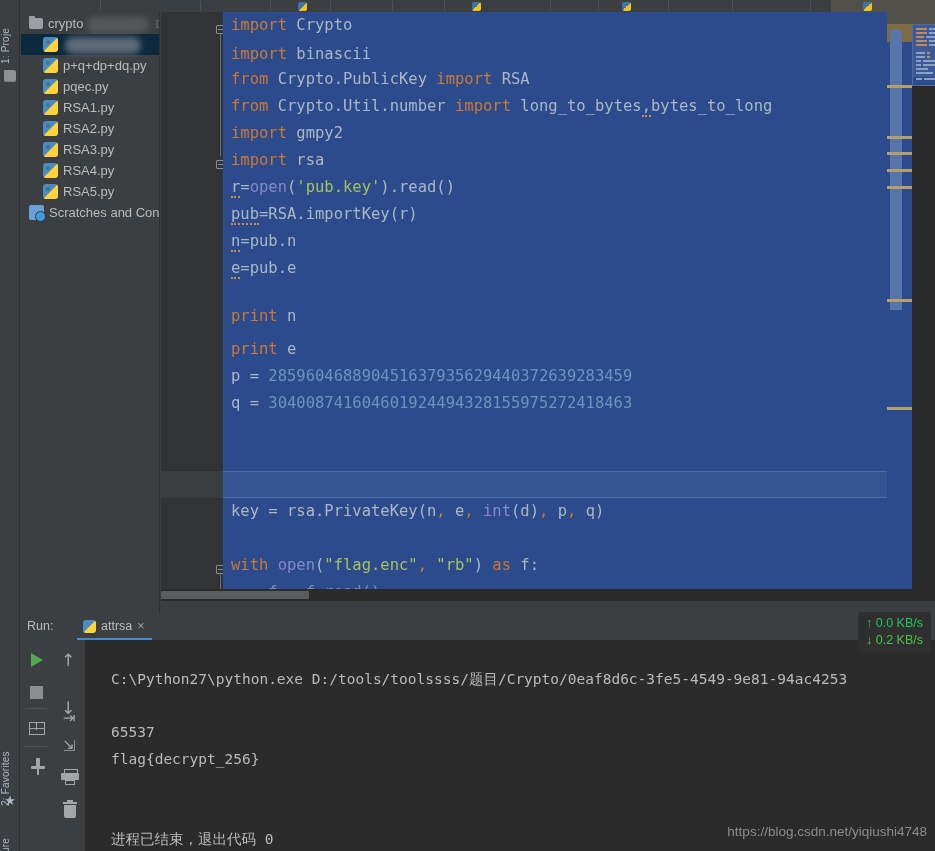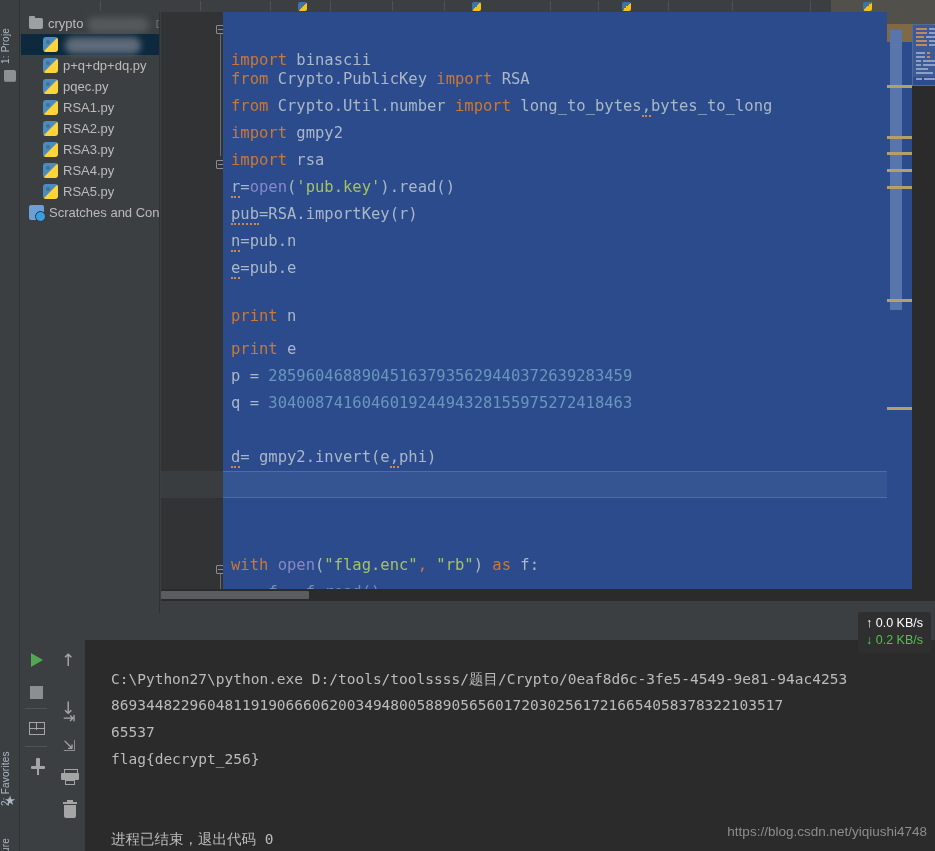--- a/index.html
+++ b/index.html
@@ -352,21 +352,21 @@
 
   
   .netbox {
     position: absolute; top: 612px; right: 4px;
     background: #2f2f2f; border-radius: 3px;
     padding: 3px 8px 4px 8px;
     font-family: "Liberation Sans", sans-serif; font-size: 12.5px;
     line-height: 17px;
     z-index: 50;
   }
-  .netbox .up { color: #ffffff; }
+  .netbox .up { color: #22c55e; }
   .netbox .down { color: #4ec24e; }
 </style>
 </head>
 <body>
 
 <div class="app">
 
   <div class="tabstrip">
     <div class="tabchip" style="left:0;width:40px"></div>
     <div class="pytab-icon" style="left:278px"></div>
@@ -467,36 +467,37 @@
       <div class="fold" style="top:13px"></div>
       <div class="foldtail" style="top:22px;height:122px"></div>
       <div class="fold" style="top:148px"></div>
       <div class="fold" style="top:553px"></div>
       <div class="foldtail" style="top:562px;height:27px"></div>
     </div>
 
     <div class="codearea">
       <div class="curline-hl" style="left:0;right:0;top:459px"></div>
 
-      <div class="cline" style="top:35px"><span class="kw">import</span> <span class="plain">binascii</span></div>
+      <div class="cline" style="top:0"><span class="kw">import</span> <span class="plain">Crypto</span></div>
+      <div class="cline" style="top:29px"><span class="kw">import</span> <span class="plain">binascii</span></div>
       <div class="cline" style="top:54px"><span class="kw">from</span> <span class="plain">Crypto.PublicKey</span> <span class="kw">import</span> <span class="plain">RSA</span></div>
       <div class="cline" style="top:81px"><span class="kw">from</span> <span class="plain">Crypto.Util.number</span> <span class="kw">import</span> <span class="plain">long_to_bytes</span><span class="plain err-underline">,</span><span class="plain">bytes_to_long</span></div>
       <div class="cline" style="top:108px"><span class="kw">import</span> <span class="plain">gmpy2</span></div>
       <div class="cline" style="top:135px"><span class="kw">import</span> <span class="plain">rsa</span></div>
       <div class="cline" style="top:189px"><span class="plain err-underline">pub</span><span class="plain">=RSA.importKey(r)</span></div>
       <div class="cline" style="top:162px"><span class="plain err-underline">r</span><span class="plain">=</span><span class="bi">open</span><span class="plain">(</span><span class="str">'pub.key'</span><span class="plain">).read()</span></div>
       <div class="cline" style="top:216px"><span class="plain err-underline">n</span><span class="plain">=pub.n</span></div>
       <div class="cline" style="top:243px"><span class="plain err-underline">e</span><span class="plain">=pub.e</span></div>
       <div class="cline" style="top:270px"></div>
       <div class="cline" style="top:291px"><span class="kw">print</span> <span class="plain">n</span></div>
       <div class="cline" style="top:324px"><span class="kw">print</span> <span class="plain">e</span></div>
       <div class="cline" style="top:351px"><span class="plain">p = </span><span class="num">285960468890451637935629440372639283459</span></div>
       <div class="cline" style="top:378px"><span class="plain">q = </span><span class="num">304008741604601924494328155975272418463</span></div>
-      <div class="cline" style="top:432px"><span class="plain err-underline">d</span><span class="plain">= gmpy2.invert(e</span><span class="plain err-underline">,</span><span class="plain">phi)</span></div>
       <div class="cline" style="top:459px"></div>
+      <div class="cline" style="top:486px"><span class="plain">key = rsa.PrivateKey(n</span><span class="kw">,</span><span class="plain"> e</span><span class="kw">,</span><span class="plain"> </span><span class="fn">int</span><span class="plain">(d)</span><span class="kw">,</span><span class="plain"> p</span><span class="kw">,</span><span class="plain"> q)</span></div>
       <div class="cline" style="top:513px"></div>
       <div class="cline" style="top:540px"><span class="kw">with</span> <span class="bi">open</span><span class="plain">(</span><span class="str">"flag.enc"</span><span class="kw">,</span> <span class="str">"rb"</span><span class="plain">) </span><span class="kw">as</span><span class="plain"> f:</span></div>
       <div class="cline" style="top:567px;opacity:.6"><span class="plain">    f = f.read()</span></div>
     </div>
 
     <div class="scrollcol">
       <div class="track-blue"></div>
       <div class="topright-strip"></div>
       <div class="corner-chip"></div>
       <div class="sbthumb"></div>
@@ -537,20 +538,28 @@
       </div>
     </div>
   </div>
 
   <div class="hscroll">
     <div class="hthumb"></div>
   </div>
 
   <div class="runwin">
 
+    <div class="runheader">
+      <div class="run-label">Run:</div>
+      <div class="runtab">
+        <span class="pyico"></span>
+        <span>attrsa</span>
+        <span class="closex">×</span>
+      </div>
+    </div>
 
     <div class="runtoolbar">
       <div class="tbtn" style="top:10px">
           <div class="tri-run"></div>
         </div>
       <div class="tbtn" style="top:42px">
           <div class="sq-stop"></div>
         </div>
       <div class="tb-sep" style="top:68px"></div>
       <div class="tbtn" style="top:78px">
@@ -576,21 +585,20 @@
       </div>
       <div class="tbtn" style="top:160px">
         <div class="trash">
             <div class="trash-lid"></div>
           </div>
       </div>
     </div>
 
     <div class="console">
       <div class="cout" style="top:30px">C:\Python27\python.exe D:/tools/toolssss/题目/Crypto/0eaf8d6c-3fe5-4549-9e81-94ac4253</div>
-      <div class="cout" style="top:57px">86934482296048119190666062003494800588905656017203025617216654058378322103517</div>
       <div class="cout" style="top:84px">65537</div>
       <div class="cout" style="top:111px">flag{decrypt_256}</div>
       <div class="cout" style="top:190px">进程已结束，退出代码 0</div>
       <div class="watermark">https://blog.csdn.net/yiqiushi4748</div>
     </div>
   </div>
 
   <div class="netbox">
     <div class="up">↑ 0.0 KB/s</div>
     <div class="down">↓ 0.2 KB/s</div>

